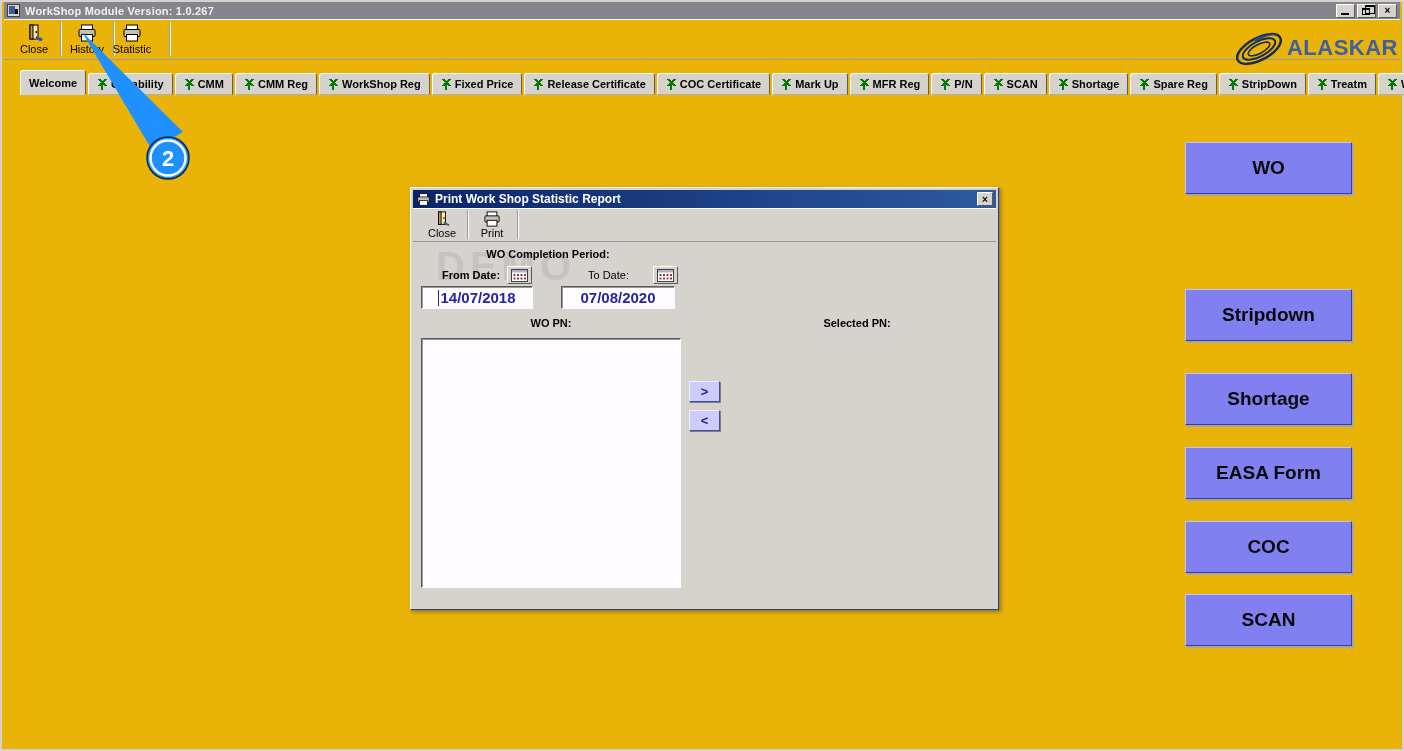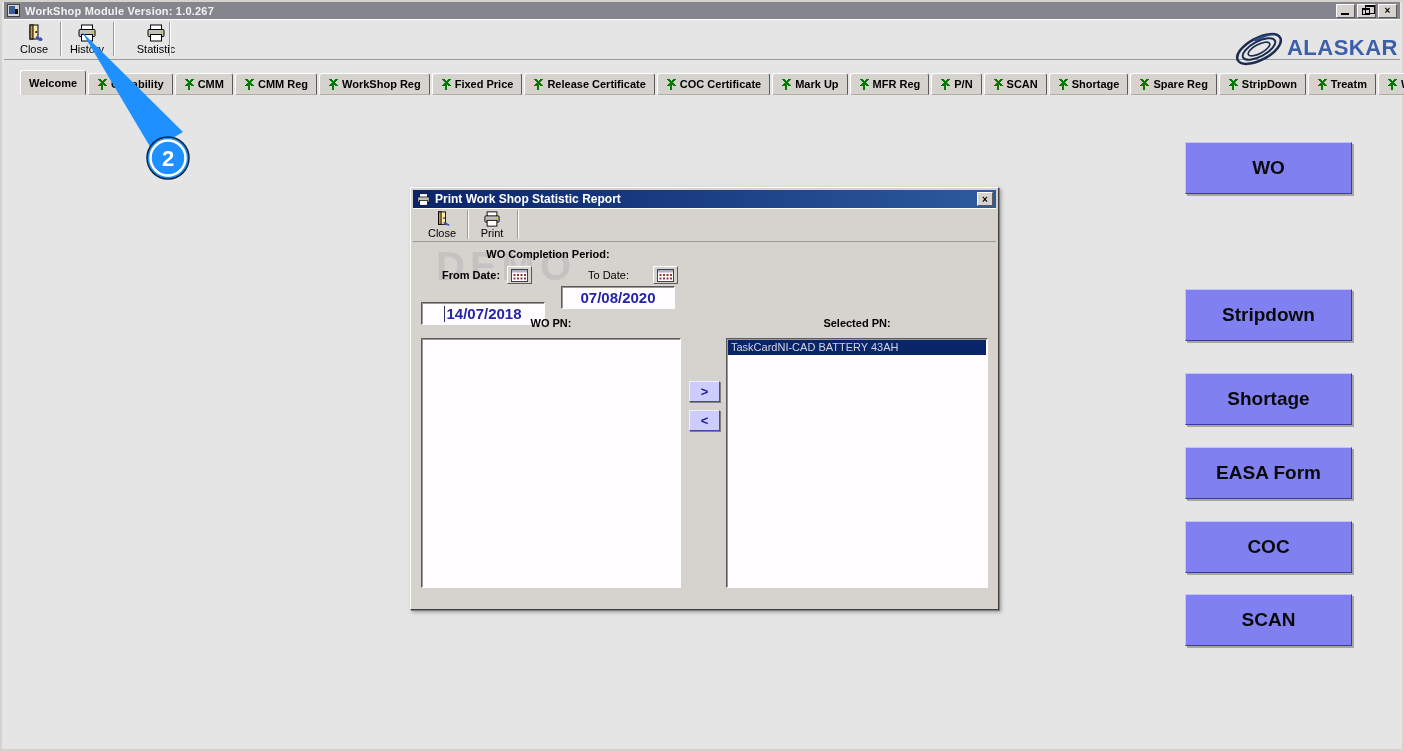--- a/index.html
+++ b/index.html
@@ -1,19 +1,19 @@
 <!DOCTYPE html>
 <html><head>
 <meta charset="utf-8">
 <style>
   * { margin:0; padding:0; box-sizing:border-box; }
   html,body { width:1404px; height:751px; overflow:hidden; }
   body { font-family:"Liberation Sans", sans-serif; background:#d6d3ce; }
 
-  .window { position:relative; width:1404px; height:751px; background:#e5e5e5;
+  .window { position:relative; width:1404px; height:751px; background:#eab308;
             border:2px solid #d6d3ce; outline:1px solid #707070; }
 
   
   .titlebar { position:absolute; left:2px; top:0; right:2px; height:17px;
               background:#85858d; display:flex; align-items:center; padding:0 3px; }
   .app-icon { width:13px; height:13px; margin-right:5px; flex:0 0 auto; }
   .title-text { color:#f2f2f2; font-weight:bold; font-size:11px; letter-spacing:.2px; }
   .win-controls { margin-left:auto; display:flex; gap:2px; }
   .win-btn { width:19px; height:14px; background:#d6d3ce; position:relative;
              border:1px solid; border-color:#ffffff #5a5a5a #5a5a5a #ffffff;
@@ -149,21 +149,21 @@
     <div class="tb-btn" style="left:59px;">
       <svg width="20" height="18" viewBox="0 0 20 18">
         <rect x="4.5" y="1" width="11" height="5" fill="#fff" stroke="#000"></rect>
         <rect x="2" y="5.5" width="16" height="7" rx="1" fill="#c4c0ba" stroke="#000"></rect>
         <rect x="4.5" y="10.5" width="11" height="6.5" fill="#fff" stroke="#000"></rect>
         <circle cx="15.2" cy="8" r="1" fill="#c8c814"></circle>
       </svg>
       <span>History</span>
     </div>
     <div class="tb-sep" style="left:109px;"></div>
-    <div class="tb-btn" style="left:128px;">
+    <div class="tb-btn" style="left:104px;">
       <svg width="20" height="18" viewBox="0 0 20 18">
         <rect x="4.5" y="1" width="11" height="5" fill="#fff" stroke="#000"></rect>
         <rect x="2" y="5.5" width="16" height="7" rx="1" fill="#c4c0ba" stroke="#000"></rect>
         <rect x="4.5" y="10.5" width="11" height="6.5" fill="#fff" stroke="#000"></rect>
         <circle cx="15.2" cy="8" r="1" fill="#c8c814"></circle>
       </svg>
       <span>Statistic</span>
     </div>
     <div class="tb-sep" style="left:165px;"></div>
 
@@ -307,21 +307,21 @@
             <rect x="6" y="5" width="2" height="2"></rect>
             <rect x="9.5" y="5" width="2" height="2"></rect>
             <rect x="13" y="5" width="2" height="2"></rect>
           <rect x="2.5" y="8.5" width="2" height="2"></rect>
             <rect x="6" y="8.5" width="2" height="2"></rect>
             <rect x="9.5" y="8.5" width="2" height="2"></rect>
             <rect x="13" y="8.5" width="2" height="2"></rect>
         </g>
       </svg>
     </div>
-    <div class="date-input" style="left:10px; top:114px; width:124px;">
+    <div class="date-input" style="left:10px; top:98px; width:112px;">
       <span class="caret"></span>
         <span>14/07/2018</span>
     </div>
 
     <div class="dlg-label" style="left:177px; top:81px;">To Date:</div>
     <div class="cal-btn" style="left:242px; top:78px;">
       <svg width="17" height="13" viewBox="0 0 17 13">
         <rect x="0.5" y="0.5" width="16" height="12" fill="#fff" stroke="#404040"></rect>
         <rect x="1" y="1" width="15" height="2.5" fill="#b0b0c8"></rect>
         <g fill="#8a3a3a">
@@ -338,23 +338,20 @@
     </div>
     <div class="date-input" style="left:150px; top:98px; width:114px;">
       <span>07/08/2020</span>
     </div>
 
     <div class="dlg-label bold center-label" style="left:140px; top:129px;">WO PN:</div>
     <div class="dlg-label bold center-label" style="left:446px; top:129px;">Selected PN:</div>
 
     <div class="listbox" style="left:10px; width:260px;"></div>
 
-    <div class="listbox" style="left:315px; width:262px;">
-      <div class="list-item-selected">TaskCardNI-CAD BATTERY 43AH</div>
-    </div>
 
     <div class="xfer-btn" style="top:193px;">&gt;</div>
     <div class="xfer-btn" style="top:222px;">&lt;</div>
   </div>
 
   <svg class="annotation-layer" viewBox="0 0 1404 751">
     <polygon points="80,30 150,148 181,130" fill="#1e90ff"></polygon>
     <circle cx="166" cy="156" r="21" fill="#1e90ff" stroke="#0c2a44" stroke-width="1.5"></circle>
     <circle cx="166" cy="156" r="17.5" fill="none" stroke="#ffffff" stroke-width="2.5"></circle>
     <text x="166" y="164" text-anchor="middle" font-family="Liberation Sans, sans-serif" font-size="22" font-weight="bold" fill="#ffffff">2</text>

